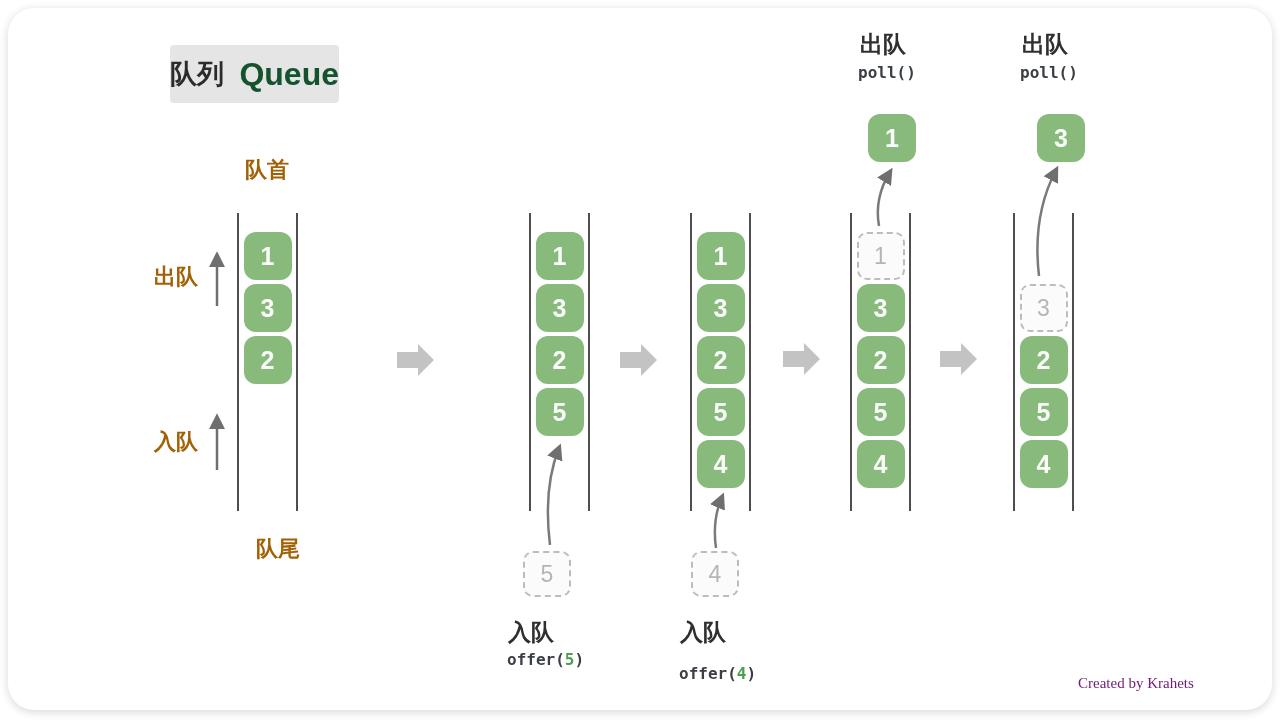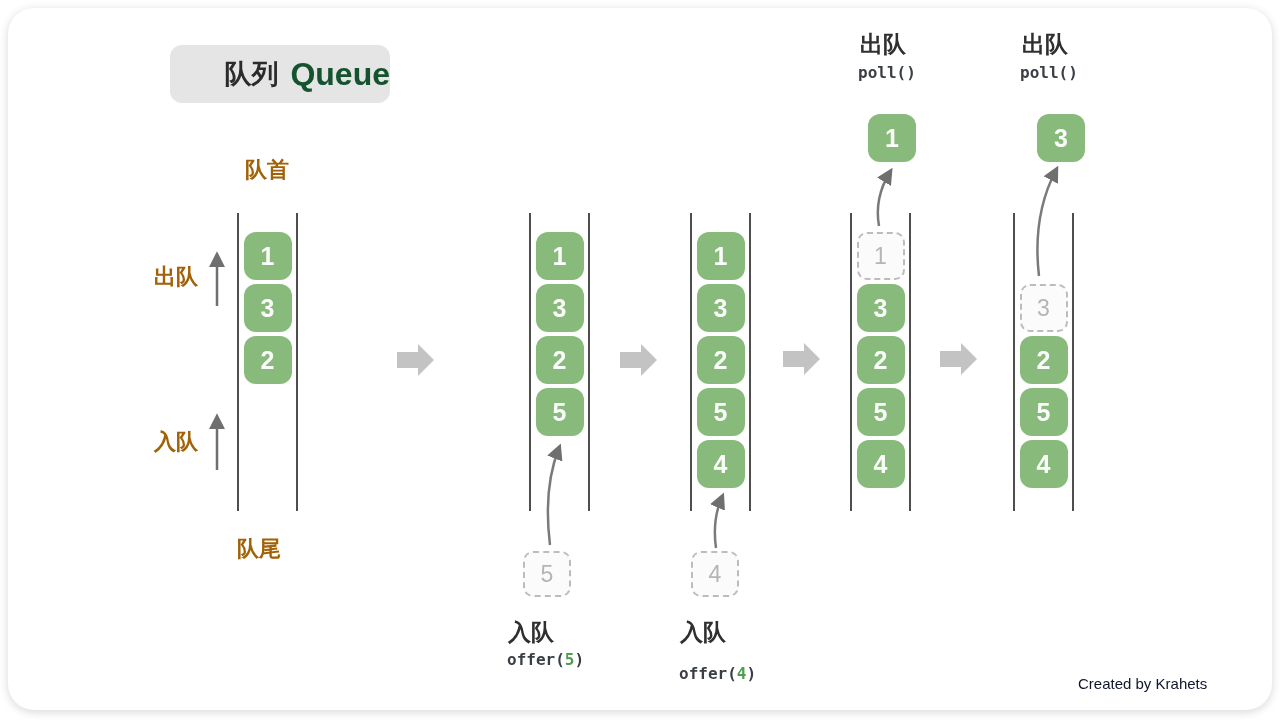--- a/index.html
+++ b/index.html
@@ -1,21 +1,21 @@
 <!DOCTYPE html>
 <html><head>
 <meta charset="utf-8">
 <style>
   html,body{margin:0;padding:0;background:#fff;}
   .stage{position:relative;width:1280px;height:720px;font-family:"Liberation Sans",sans-serif;overflow:hidden;}
   .card{position:absolute;left:8px;top:8px;right:8px;bottom:10px;background:#ffffff;border-radius:26px;
         box-shadow:0 2px 10px rgba(0,0,0,.16);}
   
-  .title-box{position:absolute;left:170px;top:45px;width:220px;height:58px;background:#e5e5e5;border-radius:12px;
-             display:flex;align-items:center;justify-content:flex-end;gap:12px;}
+  .title-box{position:absolute;left:170px;top:45px;width:169px;height:58px;background:#e5e5e5;border-radius:4px;
+             display:flex;align-items:center;justify-content:space-between;gap:12px;}
   .title-zh{font-size:27px;font-weight:700;color:#2b2b2b;}
   .title-en{font-family:Liberation Sans, sans-serif;font-size:32px;font-weight:700;color:#14532d;}
   
   .lbl{position:absolute;font-size:22px;font-weight:700;color:#a16207;white-space:nowrap;}
   
   .queue{position:absolute;top:213px;width:61px;height:298px;border-left:2px solid #4e4e4e;border-right:2px solid #4e4e4e;box-sizing:border-box;}
   .cell{position:absolute;left:50%;margin-left:-24px;width:48px;height:48px;border-radius:12px;background:#88ba7c;
         display:flex;align-items:center;justify-content:center;font-size:25px;font-weight:700;color:#fbfdfa;box-sizing:border-box;}
   .cell.dashed{background:#fbfbfb;border:2px dashed #bcbcbc;border-radius:10px;color:#b5b5b5;font-size:23px;font-weight:400;}
   .s0{top:19px}.s1{top:71px}.s2{top:123px}.s3{top:175px}.s4{top:227px}
@@ -23,21 +23,21 @@
   .float-cell{position:absolute;width:48px;height:48px;border-radius:12px;background:#88ba7c;
         display:flex;align-items:center;justify-content:center;font-size:25px;font-weight:700;color:#fbfdfa;box-sizing:border-box;}
   .float-dashed{position:absolute;width:48px;height:46px;border-radius:10px;background:#fbfbfb;border:2px dashed #bcbcbc;
         display:flex;align-items:center;justify-content:center;font-size:23px;color:#b5b5b5;box-sizing:border-box;}
   
   .op-label{position:absolute;font-size:23px;font-weight:700;color:#2f2f2f;white-space:nowrap;}
   .code{position:absolute;font-family:"DejaVu Sans Mono",monospace;font-size:16px;font-weight:700;color:#3a3f45;white-space:nowrap;}
   .code-num{color:#4f9e4f;}
   
   .abs{position:absolute;}
-  .watermark{position:absolute;left:1078px;top:675px;font-family:Liberation Sans, sans-serif;font-size:15px;color:#0f172a;white-space:nowrap;}
+  .watermark{position:absolute;left:1078px;top:675px;font-family:Liberation Serif, serif;font-size:15px;color:#701a75;white-space:nowrap;}
 </style>
 </head>
 <body>
 
 <div class="stage">
   <div class="card"></div>
 
   <svg width="0" height="0" style="position:absolute">
     <defs>
       <marker id="ah" viewBox="0 0 10 10" refX="7" refY="5" markerWidth="6.5" markerHeight="6.5" orient="auto">
@@ -45,21 +45,21 @@
       </marker>
     </defs>
   </svg>
 
   <div class="title-box">
     <span class="title-zh">队列</span>
     <span class="title-en">Queue</span>
   </div>
 
   <div class="lbl" style="left:245px;top:155px;">队首</div>
-  <div class="lbl" style="left:237px;top:534px;">队尾</div>
+  <div class="lbl" style="left:256px;top:534px;">队尾</div>
 
   <div class="lbl" style="left:154px;top:262px;">出队</div>
   <svg class="abs" style="left:207px;top:246px;" width="20" height="62">
     <line x1="10" y1="60" x2="10" y2="10" stroke="#6f6f6f" stroke-width="2.5" marker-end="url(#ah)"></line>
   </svg>
   <div class="lbl" style="left:154px;top:427px;">入队</div>
   <svg class="abs" style="left:207px;top:408px;" width="20" height="64">
     <line x1="10" y1="62" x2="10" y2="10" stroke="#6f6f6f" stroke-width="2.5" marker-end="url(#ah)"></line>
   </svg>
 

